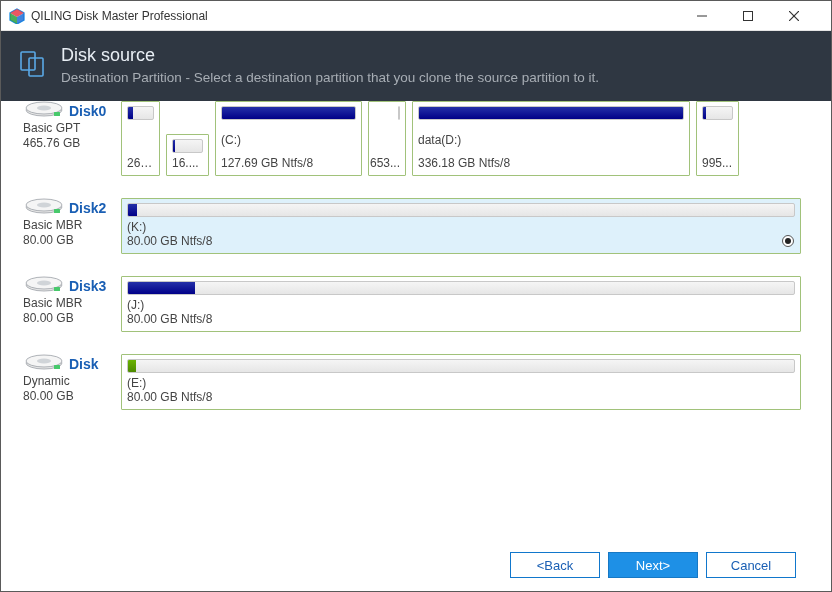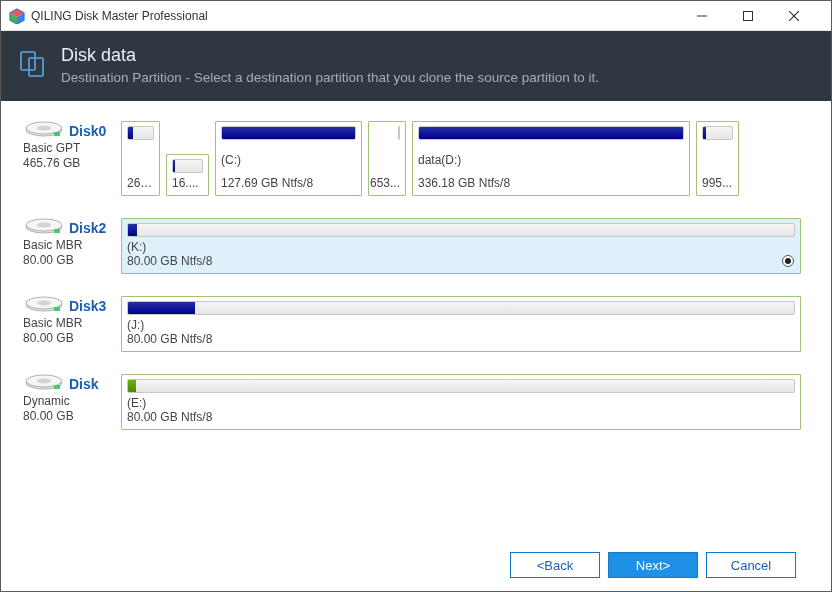--- a/index.html
+++ b/index.html
@@ -9,21 +9,21 @@
 .titlebar .app-icon { width: 16px; height: 16px; margin-right: 6px; position: relative; }
 .titlebar .app-title { font-size: 12px; color: #333; flex: 1; }
 .titlebar .win-controls { display: flex; height: 100%; }
 .titlebar .win-btn { width: 46px; display: flex; align-items: center; justify-content: center; font-size: 13px; color: #333; }
 
 .header { background: #2f3742; color: #bfc6cd; padding: 14px 18px 16px 18px; display: flex; align-items: flex-start; gap: 14px; }
 .header .hicon { width: 28px; height: 28px; margin-top: 4px; }
 .header h1 { color: #e8eef4; font-size: 18px; font-weight: 500; margin-bottom: 4px; }
 .header p { font-size: 13.5px; color: #a7adb4; }
 
-.content { padding: 20px 22px; height: 444px; }
+.content { padding: 0 22px; height: 444px; }
 
 .disk-row { display: flex; gap: 8px; margin-bottom: 22px; align-items: stretch; }
 .disk-info { width: 90px; flex: 0 0 90px; }
 .disk-info .disk-icon { width: 42px; height: 20px; margin-bottom: 0; }
 .disk-title { color: #1a5fb4; font-weight: 700; font-size: 14px; line-height: 16px; display: inline-block; vertical-align: top; }
 .disk-sub { color: #444; font-size: 12px; line-height: 15px; }
 .disk-head { display: flex; align-items: center; gap: 4px; }
 
 .parts { display: flex; gap: 6px; flex: 1; }
 .part { border: 1px solid #a1c27a; border-radius: 1px; padding: 4px 5px 5px 5px; display: flex; flex-direction: column; justify-content: space-between; min-width: 38px; position: relative; background: #fff; }
@@ -73,21 +73,21 @@
 </div>
 
 <div class="header">
   <span class="hicon">
     <svg viewBox="0 0 28 28">
         <rect x="2" y="3" width="14" height="18" rx="1" fill="none" stroke="#5aa9e6" stroke-width="1.6"></rect>
         <rect x="10" y="9" width="14" height="18" rx="1" fill="none" stroke="#5aa9e6" stroke-width="1.6"></rect>
       </svg>
   </span>
   <div>
-    <h1>Disk data</h1>
+    <h1>Disk source</h1>
     <p>Destination Partition - Select a destination partition that you clone the source partition to it.</p>
   </div>
 </div>
 
 <div class="content" id="disk-list">
     <div class="disk-row">
       <div class="disk-info">
         <div class="disk-head">
           <span class="disk-icon"><svg viewBox="0 0 42 20">
               <ellipse cx="21" cy="9" rx="18" ry="6" fill="#e8e8e8" stroke="#9aa0a6" stroke-width="0.8"></ellipse>

